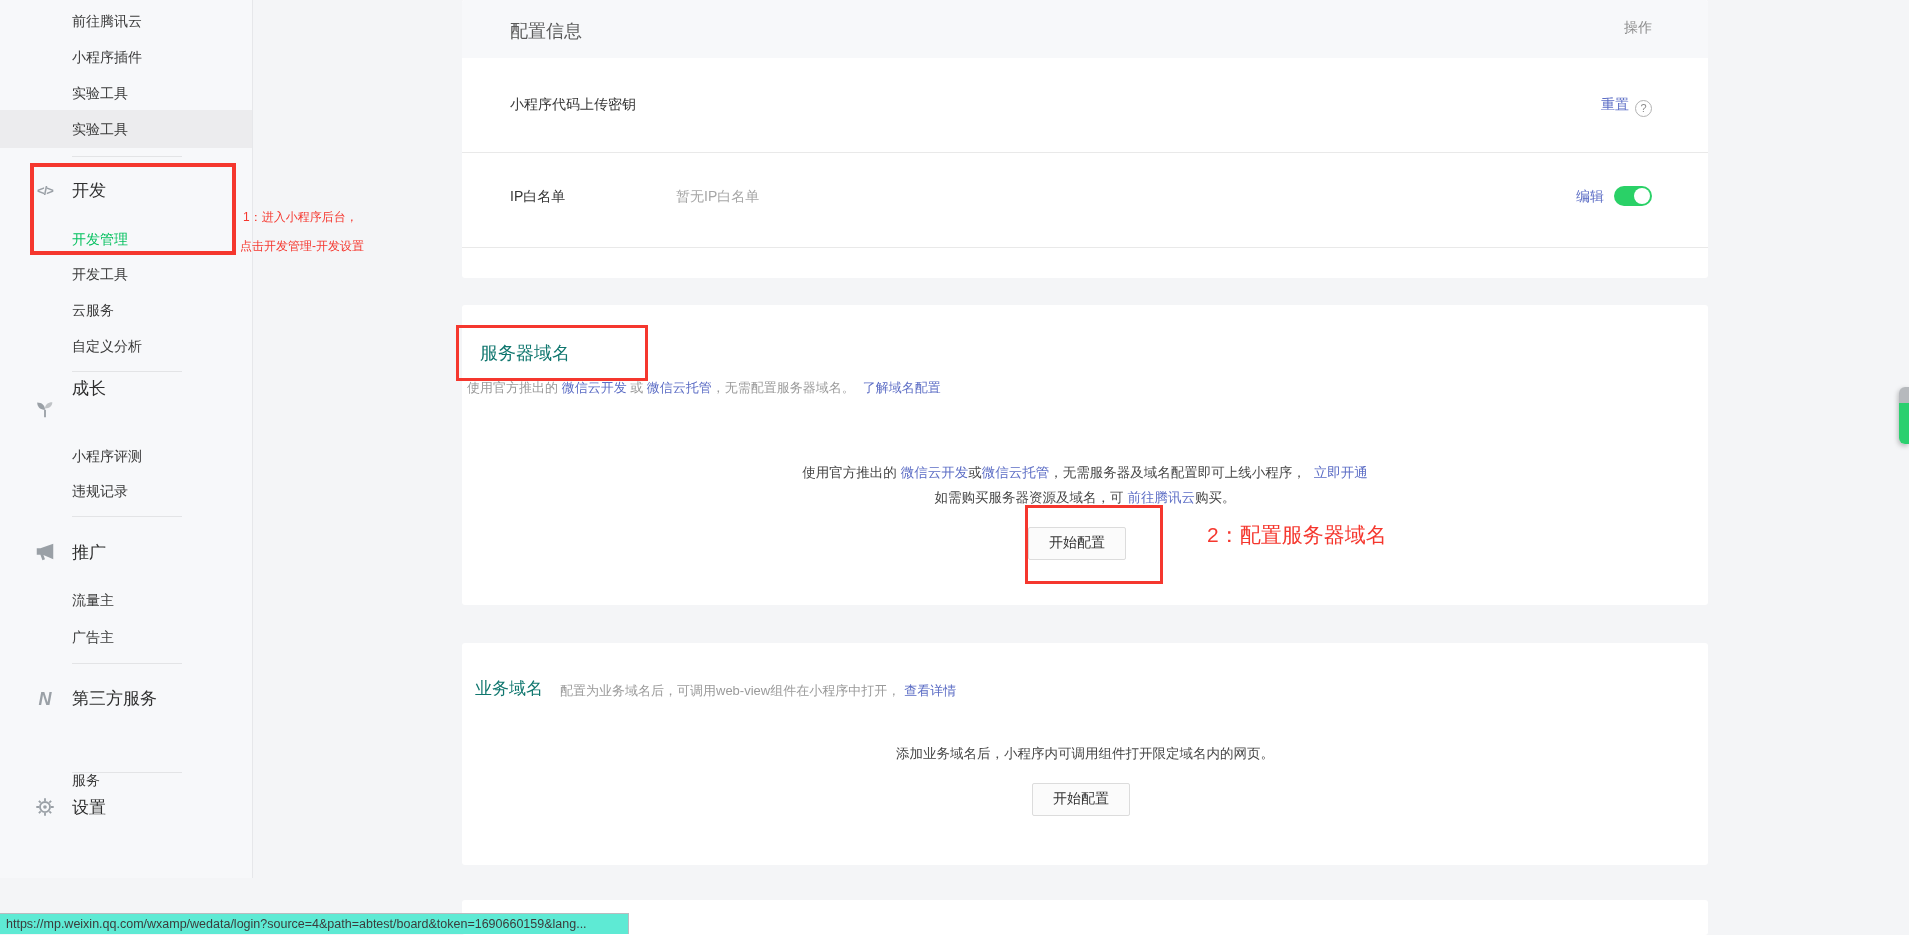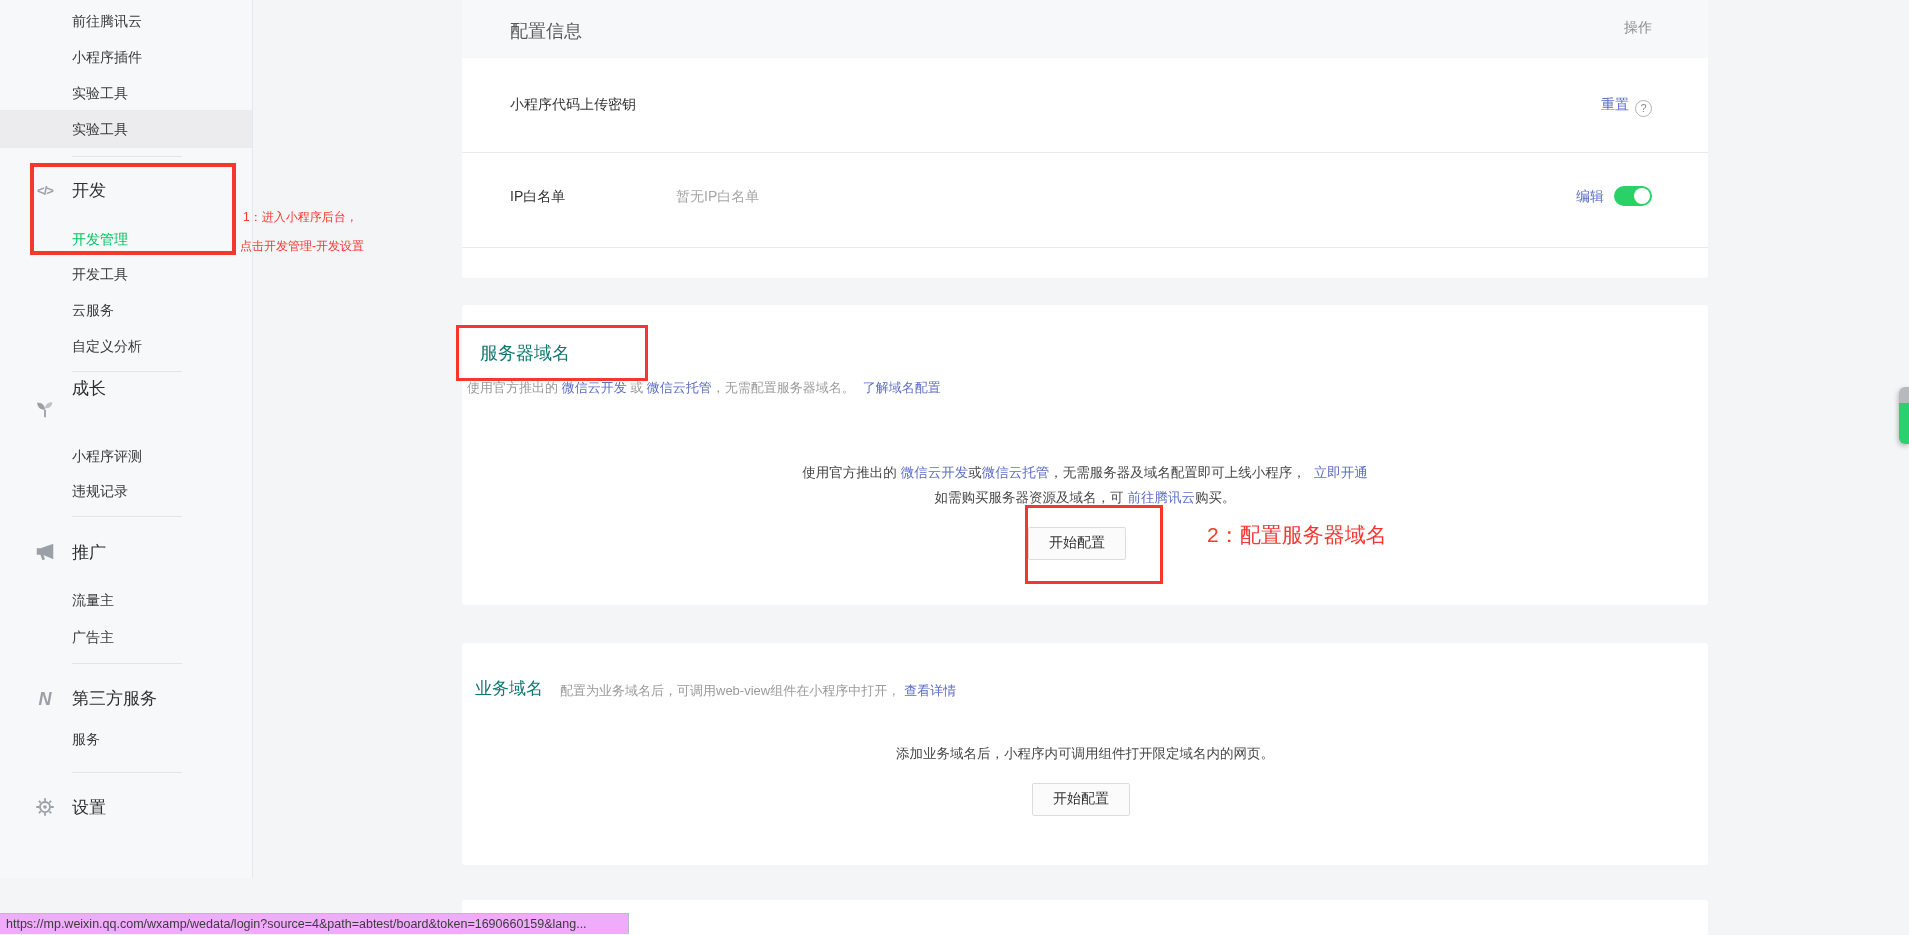--- a/index.html
+++ b/index.html
@@ -36,21 +36,21 @@
   .sec-sub{font-size:13px;color:#9a9a9a;white-space:nowrap;}
   .center-line{left:0;width:100%;text-align:center;font-size:13.5px;color:#464646;line-height:20px;}
   .cfg-btn{width:96px;height:31px;background:#fbfbfb;border:1px solid #dcdcdc;border-radius:2px;
     font-size:14px;color:#333;text-align:center;line-height:29px;cursor:pointer;}
 
   
   .red-box{border:3px solid #f5372e;background:transparent;}
   .red-text{color:#f5372e;font-size:12px;line-height:29px;white-space:nowrap;}
 
   
-  .statusbar{left:0;top:913px;width:629px;height:21px;background:#f0abfc;border:1px solid #b9bcc0;border-left:none;
+  .statusbar{left:0;top:913px;width:629px;height:21px;background:#5eead4;border:1px solid #b9bcc0;border-left:none;
     border-bottom:none;font-size:12.5px;color:#3c3c3c;line-height:20px;padding-left:6px;box-sizing:border-box;white-space:nowrap;overflow:hidden;}
   .float-widget{left:1899px;top:387px;width:10px;height:57px;border-radius:6px 0 0 6px;overflow:hidden;
     box-shadow:-1px 2px 5px rgba(0,0,0,.25);}
   .float-widget .cap{width:100%;height:16px;background:#b6b9bd;}
   .float-widget .body{width:100%;height:41px;background:#2bd06f;}
 </style>
 </head>
 <body>
 
 <div id="app">
@@ -93,21 +93,21 @@
         </svg>
     </div>
     <div class="abs side-section" style="top:541px">推广</div>
     <div class="abs side-item" style="top:590px">流量主</div>
     <div class="abs side-item" style="top:627px">广告主</div>
 
     <div class="abs side-div" style="top:663px"></div>
 
     <div class="abs side-icon n-ic" style="top:687px">N</div>
     <div class="abs side-section" style="top:687px">第三方服务</div>
-    <div class="abs side-item" style="top:729px">服务</div>
+    <div class="abs side-item" style="top:770px">服务</div>
 
     <div class="abs side-div" style="top:772px"></div>
 
     <div class="abs side-icon" style="top:796px">
       <svg width="22" height="22" viewBox="0 0 24 24" fill="none" stroke="#9aa0a6" stroke-width="2">
         <circle cx="12" cy="12" r="5.5"></circle>
           <circle cx="12" cy="12" r="2" fill="#9aa0a6" stroke="none"></circle>
         <path d="M12 2.5v3M12 18.5v3M2.5 12h3M18.5 12h3M5.3 5.3l2 2M16.7 16.7l2 2M18.7 5.3l-2 2M7.3 16.7l-2 2"></path>
       </svg>
     </div>

